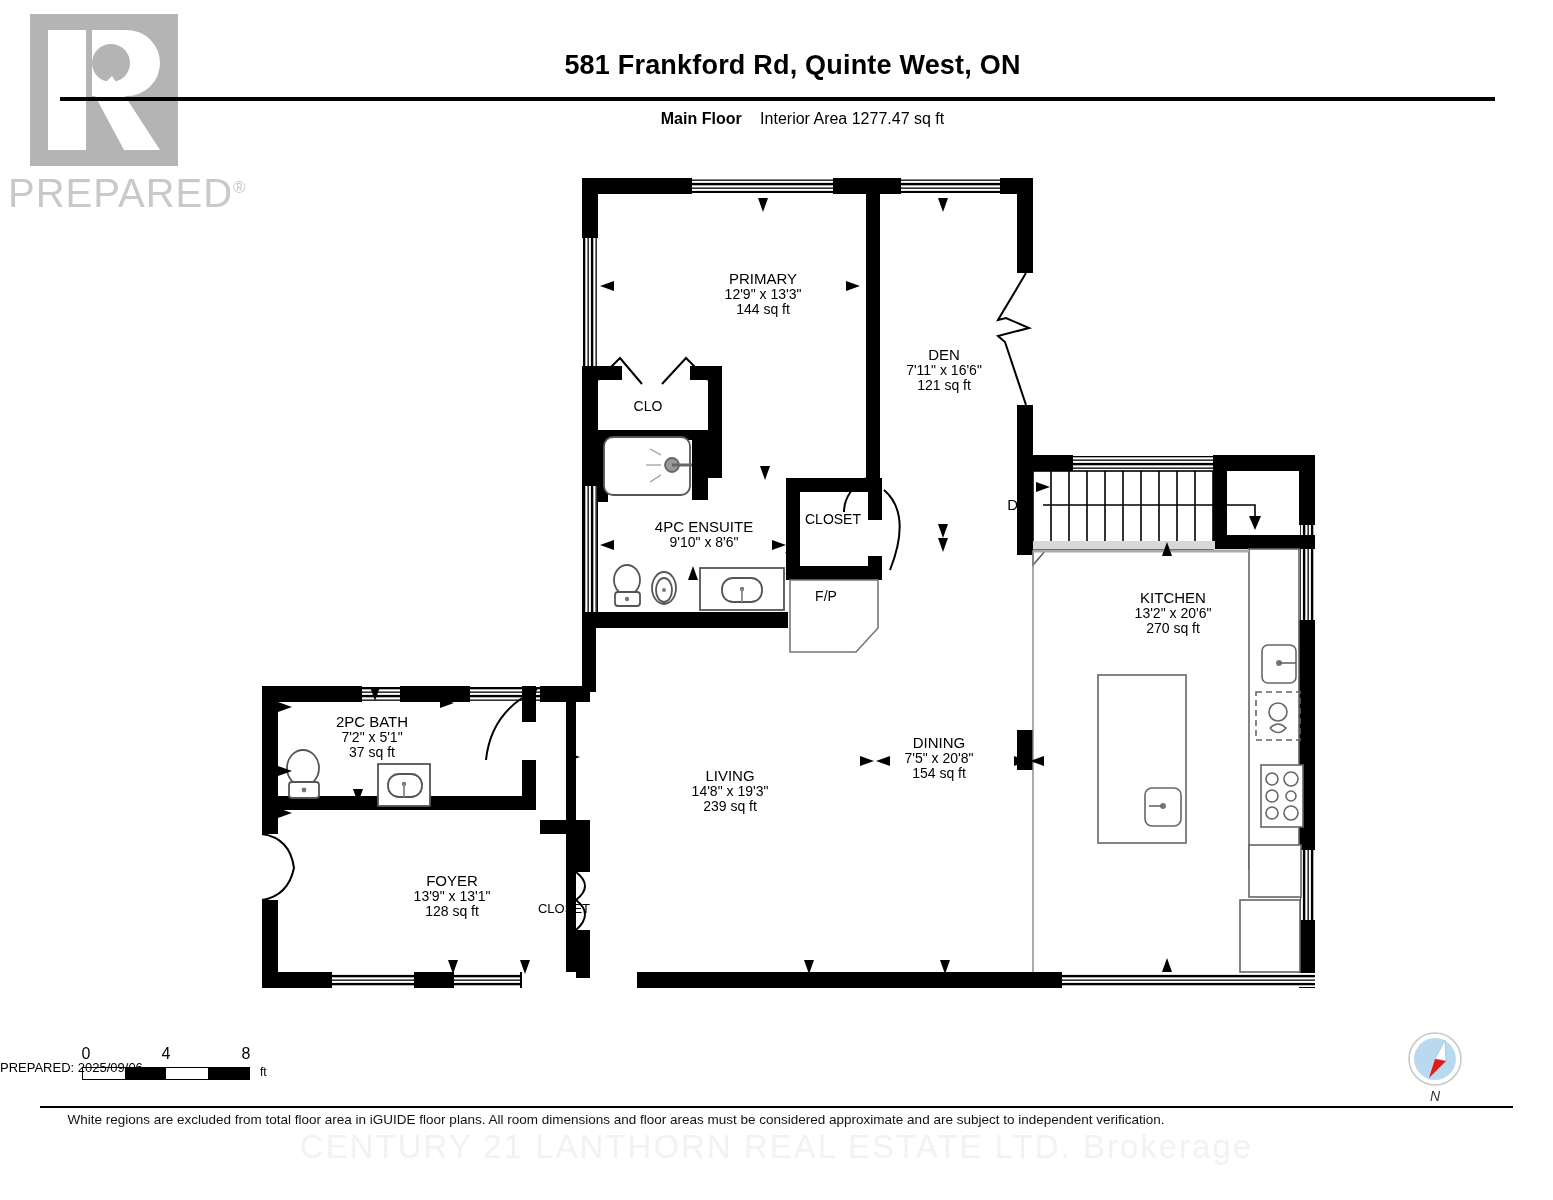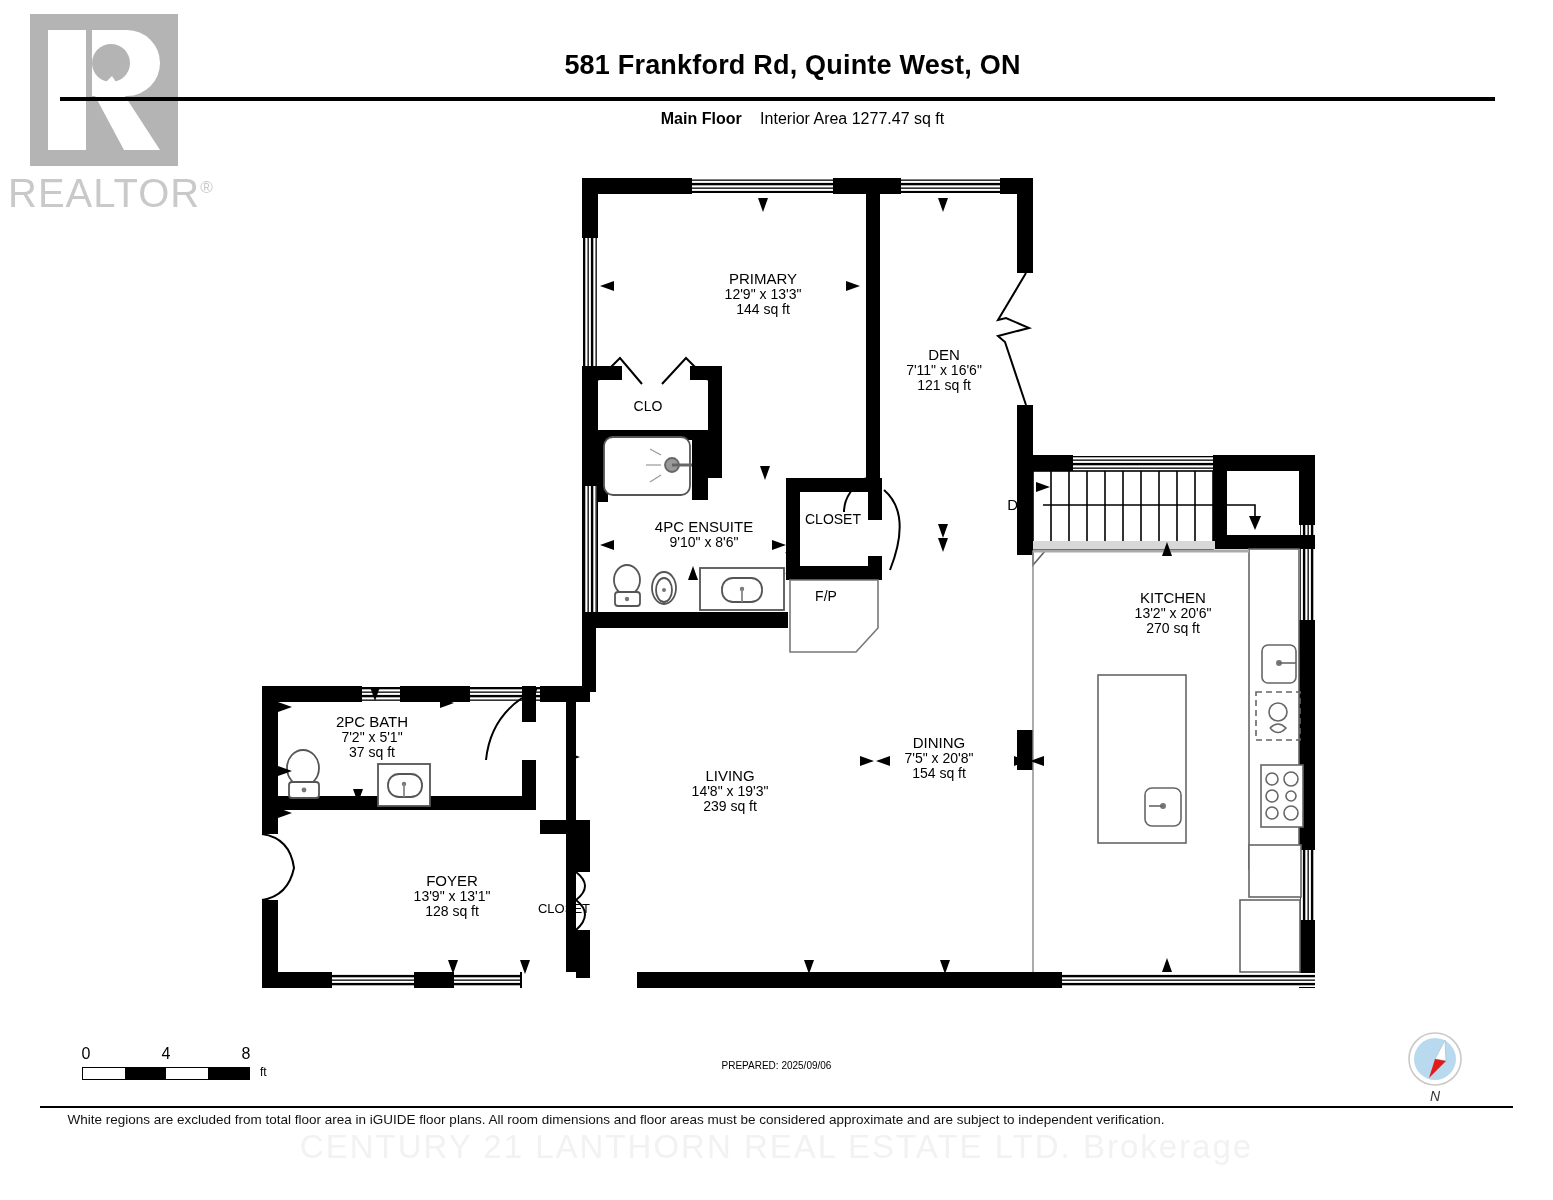--- a/index.html
+++ b/index.html
@@ -39,41 +39,41 @@
   #scale-bar{position:absolute;left:82px;top:1045px;width:210px;height:48px;}
   #scale-bar .nums{position:relative;height:20px;font-size:16px;}
   #scale-bar .nums span{position:absolute;top:0;transform:translateX(-50%);}
   #scale-bar .track{position:absolute;left:0;top:22px;width:168px;height:13px;
       border:1.5px solid #000;box-sizing:border-box;display:flex;}
   #scale-bar .track i{display:block;height:100%;width:25%;}
   #scale-bar .track i.f{background:#000;}
   #scale-bar .unit{position:absolute;left:178px;top:20px;font-size:12px;}
 
   
-  #prepared{position:absolute;left:0;top:1060px;width:1553px;text-align:center;font-size:10px;}
+  #prepared{position:absolute;left:0;top:1060px;width:1553px;text-align:left;font-size:13px;}
 
   
   #compass{position:absolute;left:1404px;top:1030px;width:62px;height:80px;}
   #compass .lbl{position:absolute;left:0;top:58px;width:62px;text-align:center;
       font-size:14px;font-style:italic;color:#333;}
 
   
   #footer-rule{position:absolute;left:40px;top:1106px;width:1473px;height:2px;background:#000;}
   #disclaimer{position:absolute;left:0;top:1112px;width:1232px;text-align:center;font-size:13.5px;color:#111;}
 </style>
 </head>
 <body>
 
 <div id="realtor-watermark">
   <div class="blk"></div>
   <div class="bar"></div>
   <div class="bowl"></div>
   <div class="bowl2"></div>
   <div class="leg"></div>
-  <div class="wordmark"><span>REALTOR</span><span class="reg">®</span></div>
+  <div class="wordmark"><span>PREPARED</span><span class="reg">®</span></div>
 </div>
 
 <div id="page-title">581 Frankford Rd, Quinte West, ON</div>
 <div id="title-rule"></div>
 <div id="floor-subtitle">
   <span class="fl">Main Floor</span>
   <span class="ia">Interior Area 1277.47 sq ft</span>
 </div>
 
 <div id="floorplan">

